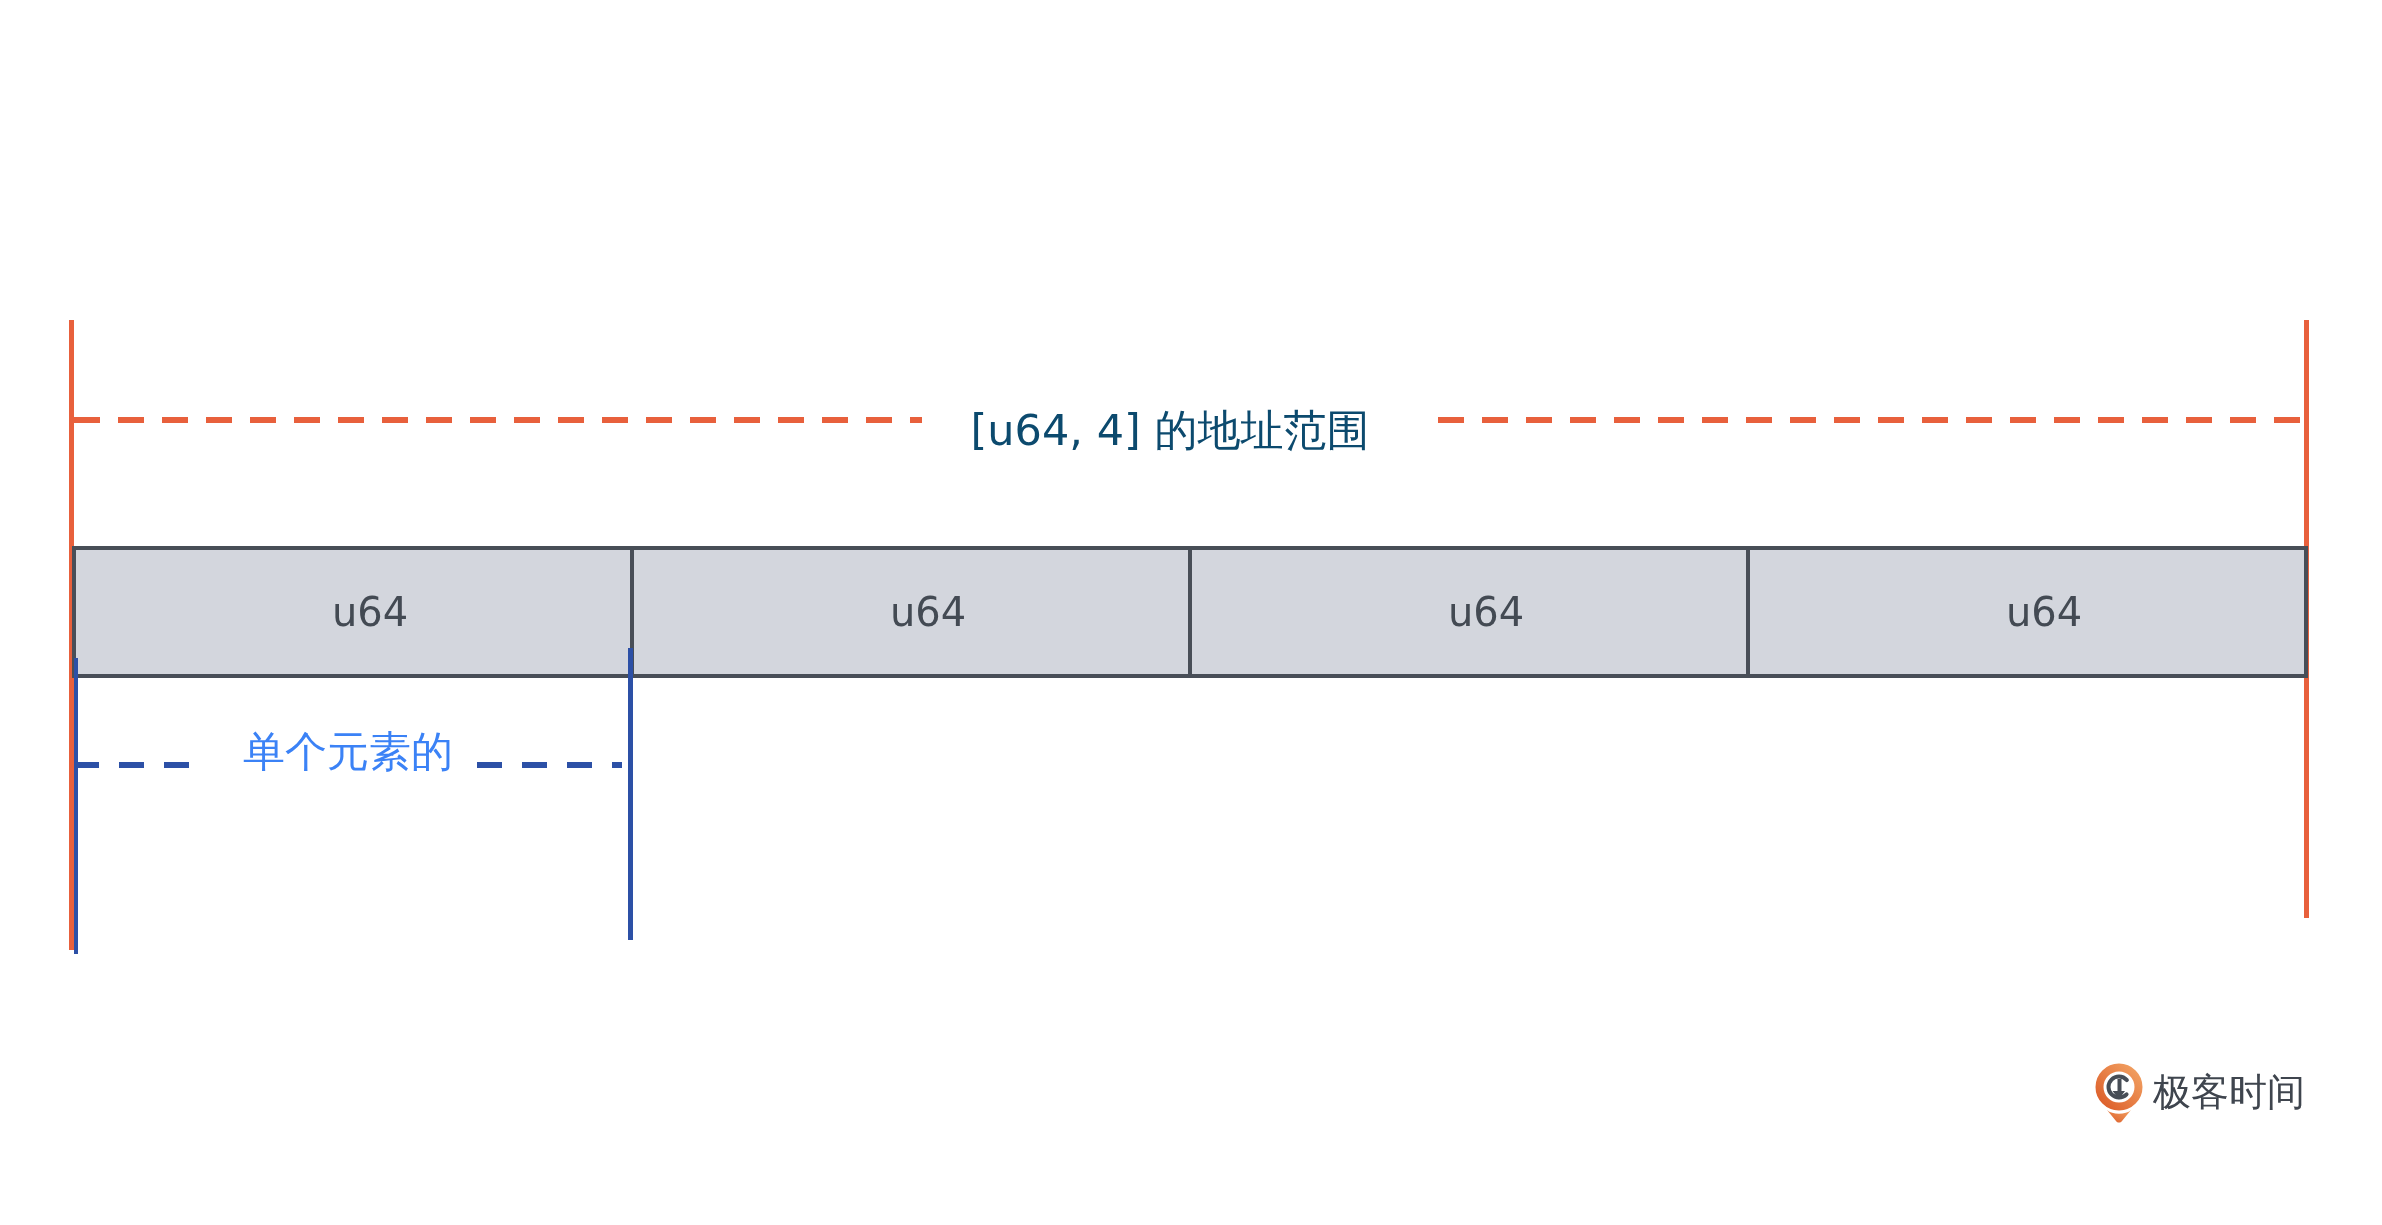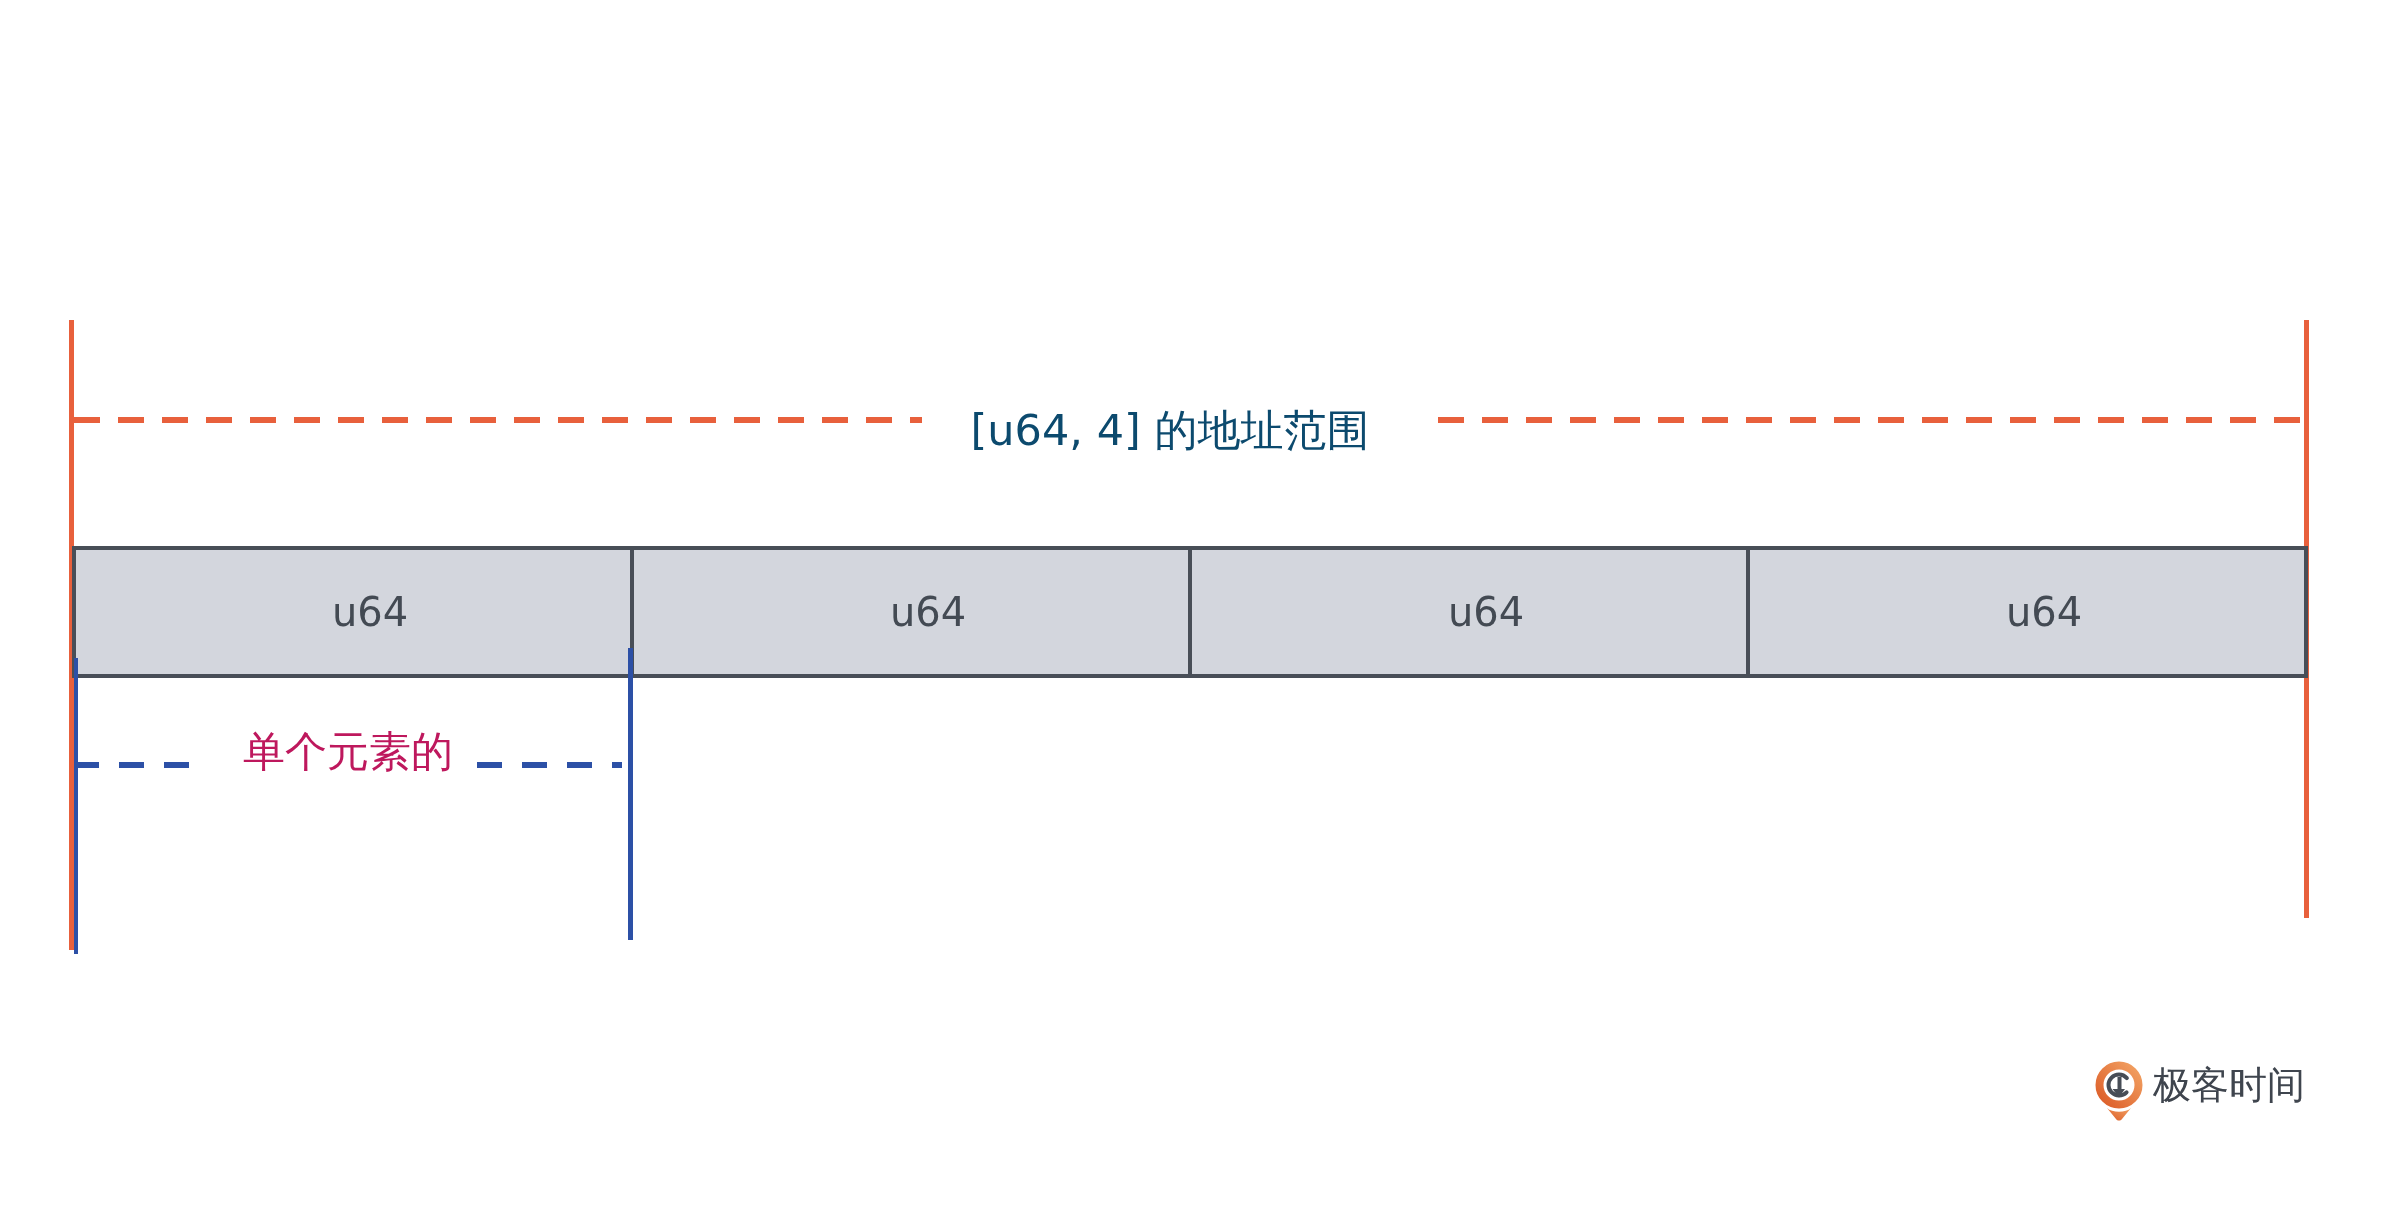--- a/index.html
+++ b/index.html
@@ -5,21 +5,21 @@
   html,body { margin:0; padding:0; background:#ffffff; }
   .canvas {
     position:relative; width:2382px; height:1225px; background:#ffffff;
     font-family:"DejaVu Sans","Liberation Sans",sans-serif; overflow:hidden;
   }
 
   
   .lbl { position:absolute; text-align:center; white-space:nowrap; }
   .lbl-teal   { color:#17818F; }
   .lbl-orange { color:#0c4a6e; }
-  .lbl-blue   { color:#be185d; }
+  .lbl-blue   { color:#3b82f6; }
   .total-size   { left:981px;  top:308px; width:400px; font-size:44px; }
   .total-range  { left:945px;  top:402px; width:450px; font-size:43px; }
   .elem-size    { left:145px;  top:466px; width:400px; font-size:42px; }
   .elem-range-1 { left:148px;  top:724px; width:400px; font-size:42px; }
   .elem-range-2 { left:148px;  top:782px; width:400px; font-size:42px; }
 
   
   .vline { position:absolute; }
   .v-orange { background:#E8603C; width:5px; }
   .v-blue   { background:#2C50A6; width:4px; }
@@ -44,21 +44,21 @@
     background:#D3D6DD; border:4px solid #484E57;
   }
   .mem-cell {
     flex:1 1 0; display:flex; align-items:center; justify-content:center;
     border-left:4px solid #484E57;
     font-size:40px; color:#434A53;padding-left:34px;
   }
   .mem-cell:first-child { border-left:none; }
 
   
-  .logo { position:absolute; left:2093px; top:1060px; height:64px; display:flex; align-items:flex-start; gap:8px; }
+  .logo { position:absolute; left:2093px; top:1060px; height:64px; display:flex; align-items:flex-end; gap:8px; }
   .logo-text { color:#3F454E; font-size:38px; white-space:nowrap; padding-bottom:6px; }
 </style>
 </head>
 <body>
 
 <div class="canvas">
 
 
   <div class="vline v-orange tick-left-orange"></div>
   <div class="vline v-orange tick-right-orange"></div>

